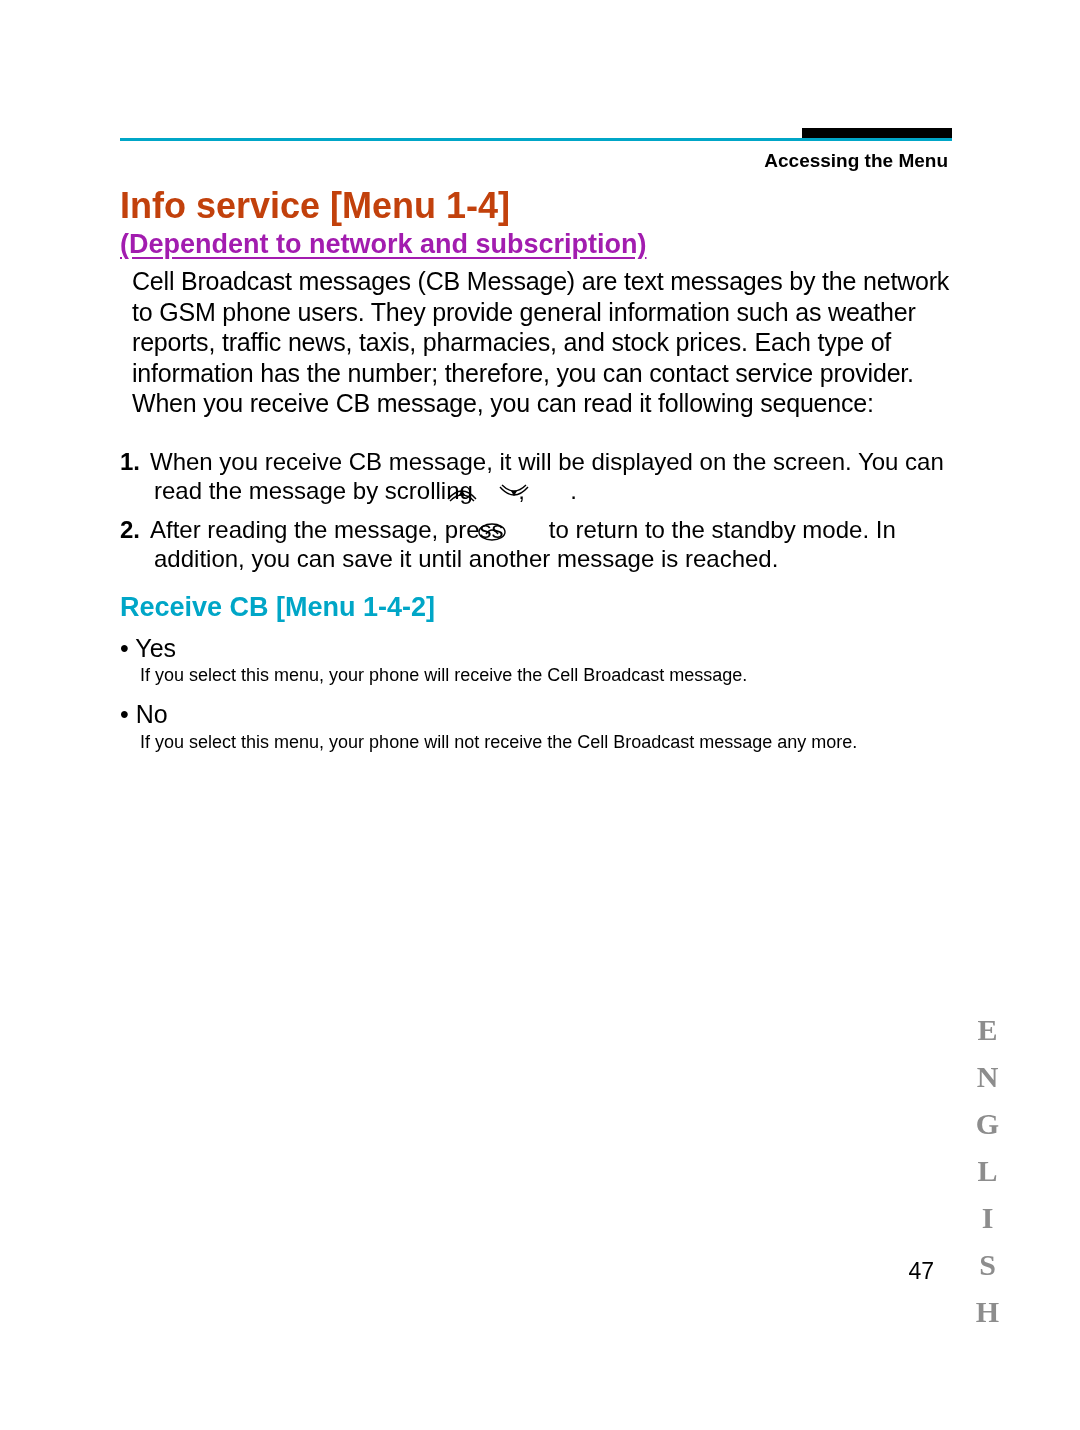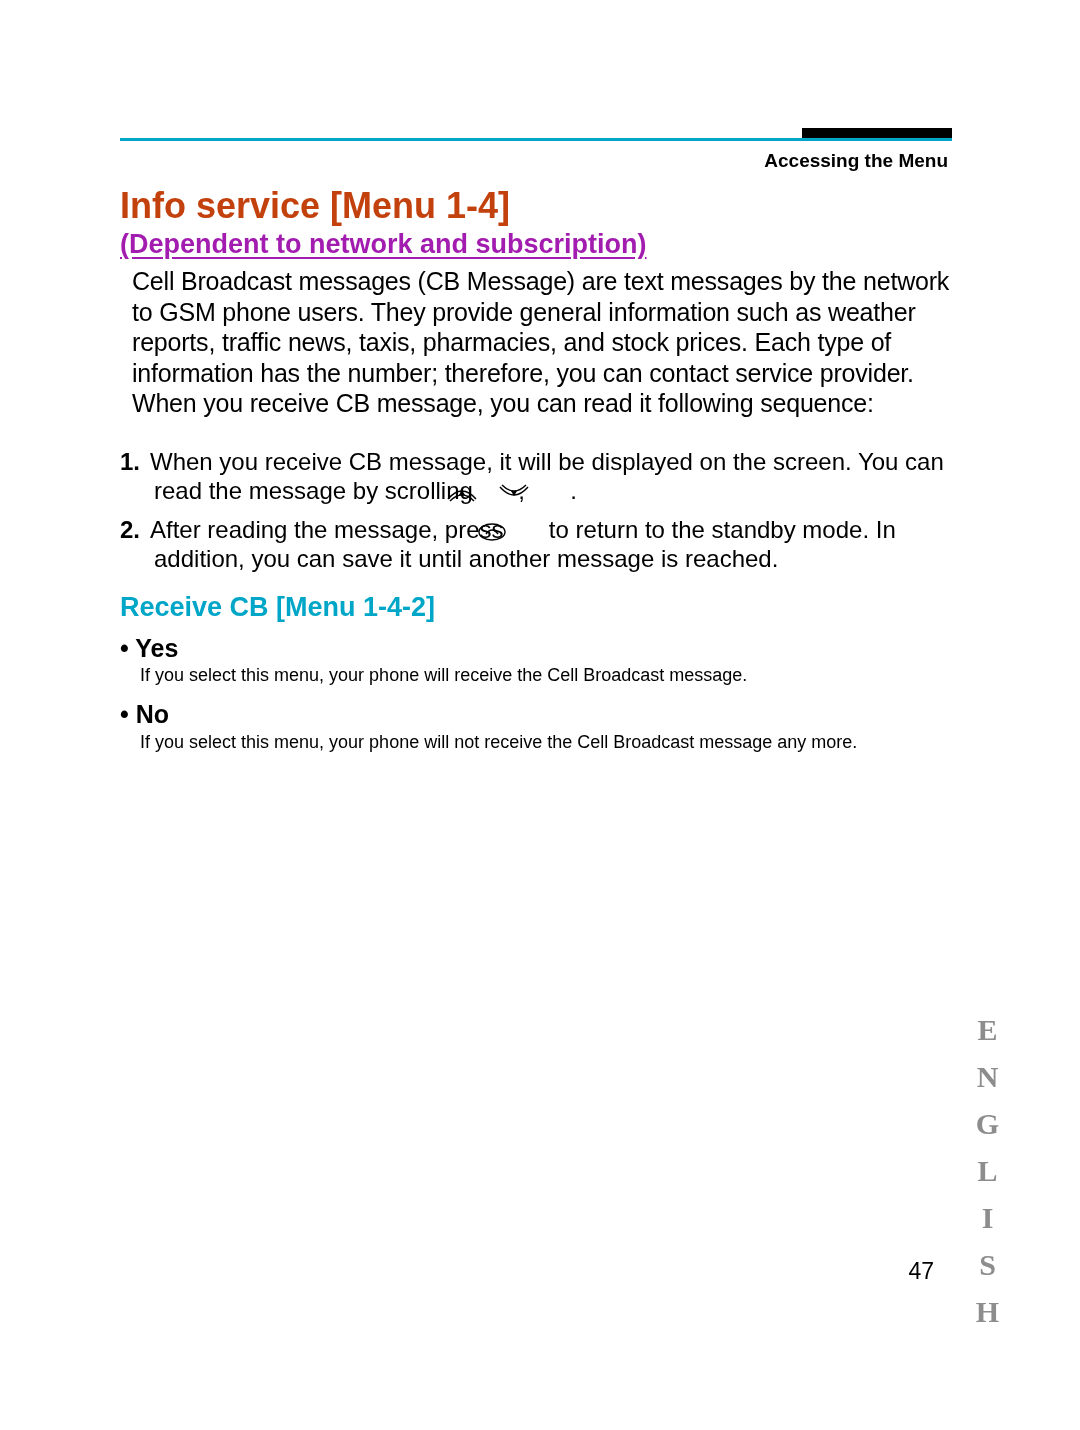--- a/index.html
+++ b/index.html
@@ -83,21 +83,21 @@
     display: inline-block;
     width: 30px;
     text-indent: 0;
   }
   .bul-item {
     font-size: 25px;
     line-height: 1.22;
     margin-top: 8px;
     padding-left: 20px;
     text-indent: -20px;
-    font-weight: 700;
+    font-weight: 400;
   }
   .bul-desc {
     font-size: 18px;
     line-height: 1.22;
     padding-left: 20px;
     margin-top: 2px;
     margin-bottom: 12px;
   }
   .icon-key {
     display: inline-block;

